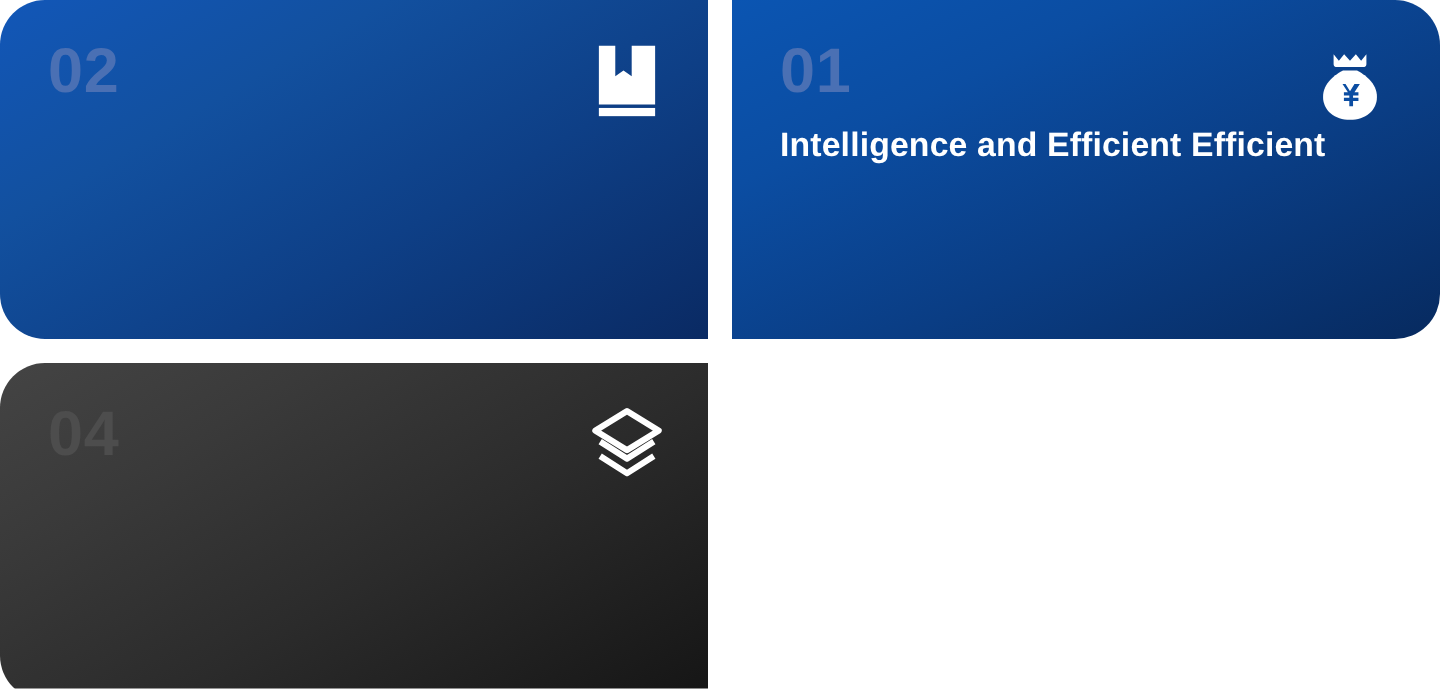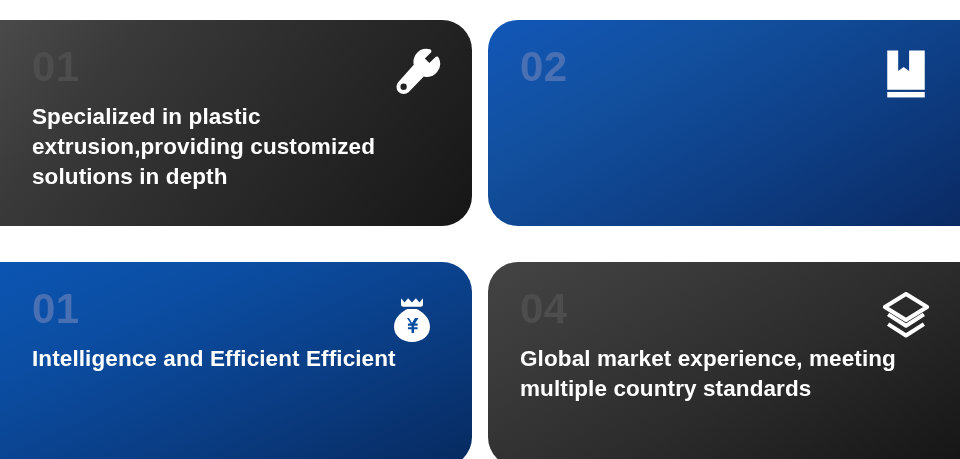--- a/index.html
+++ b/index.html
@@ -24,21 +24,20 @@
     column-gap: 16px;
     row-gap: 16px;
   }
 
   .feature-card {
     position: relative;
     border-radius: 30px;
     overflow: hidden;
     box-sizing: border-box;
     padding: 26px 30px 32px 22px;
-    margin-top: 20px;
   }
 
   
   .card-01 {
     border-top-left-radius: 0;
     border-bottom-left-radius: 0;
     margin-left: 0;
     background: linear-gradient(128deg, #4a4a4a 0%, #3a3a3a 22%, #2a2a2a 55%, #161616 100%);
   }
   
@@ -99,29 +98,20 @@
   .card-03 .card-icon { top: 30px; right: 32px; }
   .card-03 .card-title { margin-top: 4px; }
   .card-04 .card-title { margin-top: 2px; }
   .card-02 .card-title { margin-top: 2px; }
 </style>
 </head>
 <body>
 
 <div id="feature-grid">
 
-  <div class="feature-card card-01">
-    <div class="card-number">01</div>
-    <div class="card-title">Specialized in plastic extrusion,providing customized solutions in depth</div>
-    <div class="card-icon">
-      <svg width="52" height="52" viewBox="0 0 64 64" fill="#ffffff" aria-hidden="true">
-        <path d="M57.6 12.4c-.5-1.9-2.9-2.5-4.3-1.1l-7.3 7.3-5.6-5.6 7.3-7.3c1.4-1.4.8-3.8-1.1-4.3a16.1 16.1 0 0 0-19.8 19.3L8.1 41.4a8.9 8.9 0 1 0 12.6 12.6L39.1 35a16.1 16.1 0 0 0 18.5-22.6zM14.3 51.6a3.9 3.9 0 1 1 0-7.8 3.9 3.9 0 0 1 0 7.8z"></path>
-      </svg>
-    </div>
-  </div>
 
   <div class="feature-card card-02">
     <div class="card-number">02</div>
     <div class="card-icon">
       <svg width="50" height="50" viewBox="0 0 64 64" fill="#ffffff" aria-hidden="true">
         <path d="M8 2h14v26l7-5 7 5V2h20v50H8V2z"></path>
         <rect x="8" y="55" width="48" height="7"></rect>
       </svg>
     </div>
   </div>
@@ -133,21 +123,20 @@
       <svg width="50" height="50" viewBox="0 0 64 64" aria-hidden="true">
         <path fill="#ffffff" d="M18 4l4.5 5.5L27 4l5 5.5L37 4l4.5 5.5L46 4v8.5c0 1.6-1.3 2.5-2.9 2.5H20.9c-1.6 0-2.9-.9-2.9-2.5V4z"></path>
         <path fill="#ffffff" d="M26 18h12c6 3 17 10.5 17 22.5C55 52 45 60 32 60S9 52 9 40.5C9 28.5 20 21 26 18z"></path>
         <path fill="#0b4da2" d="M28.2 29.5l3.8 6.2 3.8-6.2h4.6l-4.6 7h3.4v2.7h-4.6v2h4.6v2.7h-4.6v4.6h-3.2v-4.6h-4.6v-2.7h4.6v-2h-4.6v-2.7h3.4l-4.6-7h4.6z"></path>
       </svg>
     </div>
   </div>
 
   <div class="feature-card card-04">
     <div class="card-number">04</div>
-    <div class="card-title">Global market experience, meeting multiple country standards</div>
     <div class="card-icon">
       <svg width="52" height="52" viewBox="0 0 64 64" fill="none" stroke="#ffffff" stroke-width="5" stroke-linejoin="round" aria-hidden="true">
         <path d="M32 5 58 21 32 37 6 21 32 5z"></path>
         <path d="M10 30 32 44l22-14"></path>
         <path d="M10 42 32 56l22-14"></path>
       </svg>
     </div>
   </div>
 
 </div>

